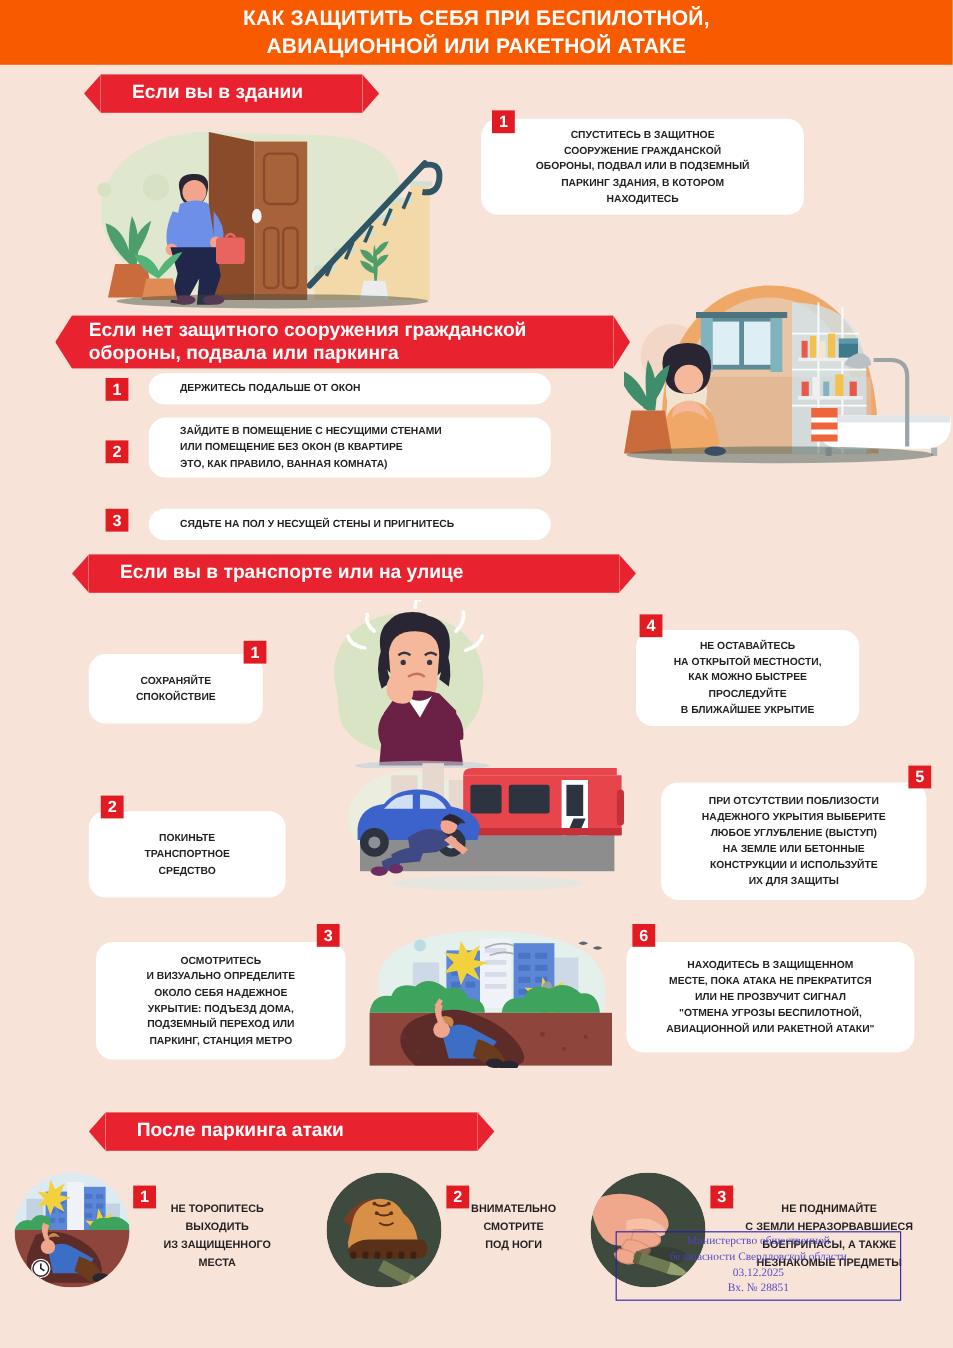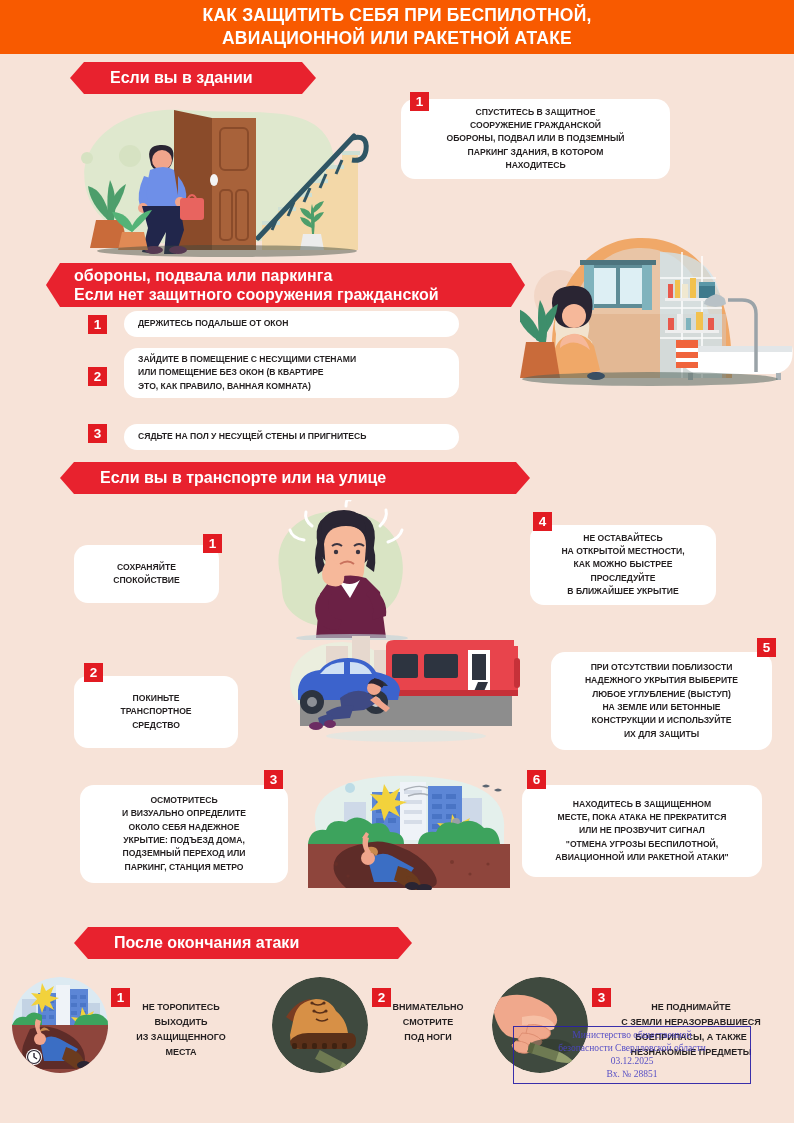--- a/index.html
+++ b/index.html
@@ -49,21 +49,21 @@
     z-index:6; line-height:1;
   }
 
   
   .card {
     position:absolute; background:#fff; border-radius:14px;
     display:flex; align-items:center; justify-content:center;
     box-sizing:border-box; z-index:4;
   }
   .card p {
-    margin:0; font-size:8.6px; font-weight:bold; line-height:1.55;
+    margin:12px; font-size:8.6px; font-weight:bold; line-height:1.55;
     text-align:center; text-transform:uppercase; color:#231f20;
     white-space:pre-line;
   }
   .card.left p { text-align:left; }
 
   
   .plain {
     position:absolute; z-index:5;
   }
   .plain p {
@@ -180,22 +180,22 @@
   </div>
   <div class="card" style="left:401px; top:99px; width:269px; height:80px;">
     <p>СПУСТИТЕСЬ В ЗАЩИТНОЕ
 СООРУЖЕНИЕ ГРАЖДАНСКОЙ
 ОБОРОНЫ, ПОДВАЛ ИЛИ В ПОДЗЕМНЫЙ
 ПАРКИНГ ЗДАНИЯ, В КОТОРОМ
 НАХОДИТЕСЬ</p>
   </div>
 
   <div class="ribbon" style="left:60px; top:263px; width:451px; height:44px; flex-direction:column; align-items:flex-start; justify-content:center; padding:5px 34px 5px 14px;">
+    <span>Если нет защитного сооружения гражданской</span>
     <span>обороны, подвала или паркинга</span>
-    <span>Если нет защитного сооружения гражданской</span>
   </div>
 
   <div class="illus" style="left:520px; top:218px; width:274px; height:178px;">
     <svg viewBox="0 0 274 178" width="274" height="178">
       <circle cx="40" cy="78" r="26" fill="#F2D6C6"></circle>
       <path d="M36 160 C20 100 52 22 118 20 C176 18 214 64 212 160Z" fill="#F0A868"></path>
       <path d="M48 160 C36 104 62 32 118 30 C166 28 196 72 196 160Z" fill="#E9C5A6"></path>
       <rect x="56" y="96" width="150" height="64" fill="#E3B894"></rect>
       <rect x="66" y="46" width="64" height="44" fill="#5E8C96"></rect>
       <rect x="70" y="50" width="26" height="36" fill="#DDEFF4"></rect>
@@ -491,21 +491,21 @@
   </div>
   <div class="card" style="left:522px; top:785px; width:240px; height:92px;">
     <p>НАХОДИТЕСЬ В ЗАЩИЩЕННОМ
 МЕСТЕ, ПОКА АТАКА НЕ ПРЕКРАТИТСЯ
 ИЛИ НЕ ПРОЗВУЧИТ СИГНАЛ
 "ОТМЕНА УГРОЗЫ БЕСПИЛОТНОЙ,
 АВИАЦИОННОЙ ИЛИ РАКЕТНОЙ АТАКИ"</p>
   </div>
 
   <div class="ribbon" style="left:88px; top:927px; width:310px; height:32px;">
-    <span>После окончания атаки</span>
+    <span>После паркинга атаки</span>
   </div>
 
   <div class="circ" style="left:12px; top:977px; width:96px; height:96px;">
     <svg viewBox="0 0 96 96" width="96" height="96">
       <circle cx="48" cy="48" r="48" fill="#DCEAF2"></circle>
       <g fill="#C3D3E4">
         <rect x="10" y="22" width="14" height="30"></rect>
           <rect x="74" y="26" width="14" height="26"></rect>
       </g>
       <g fill="#5C86D6">

